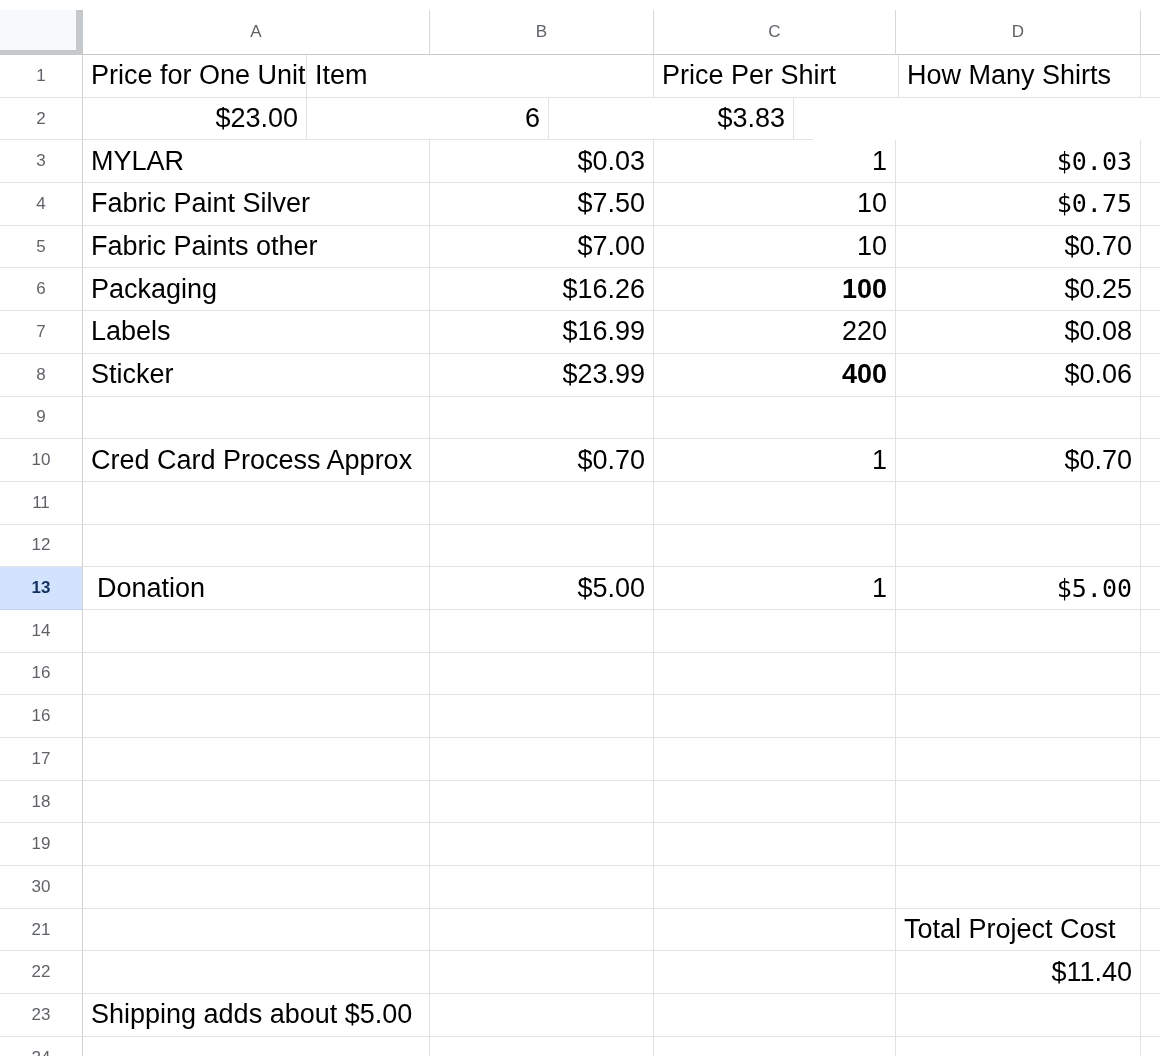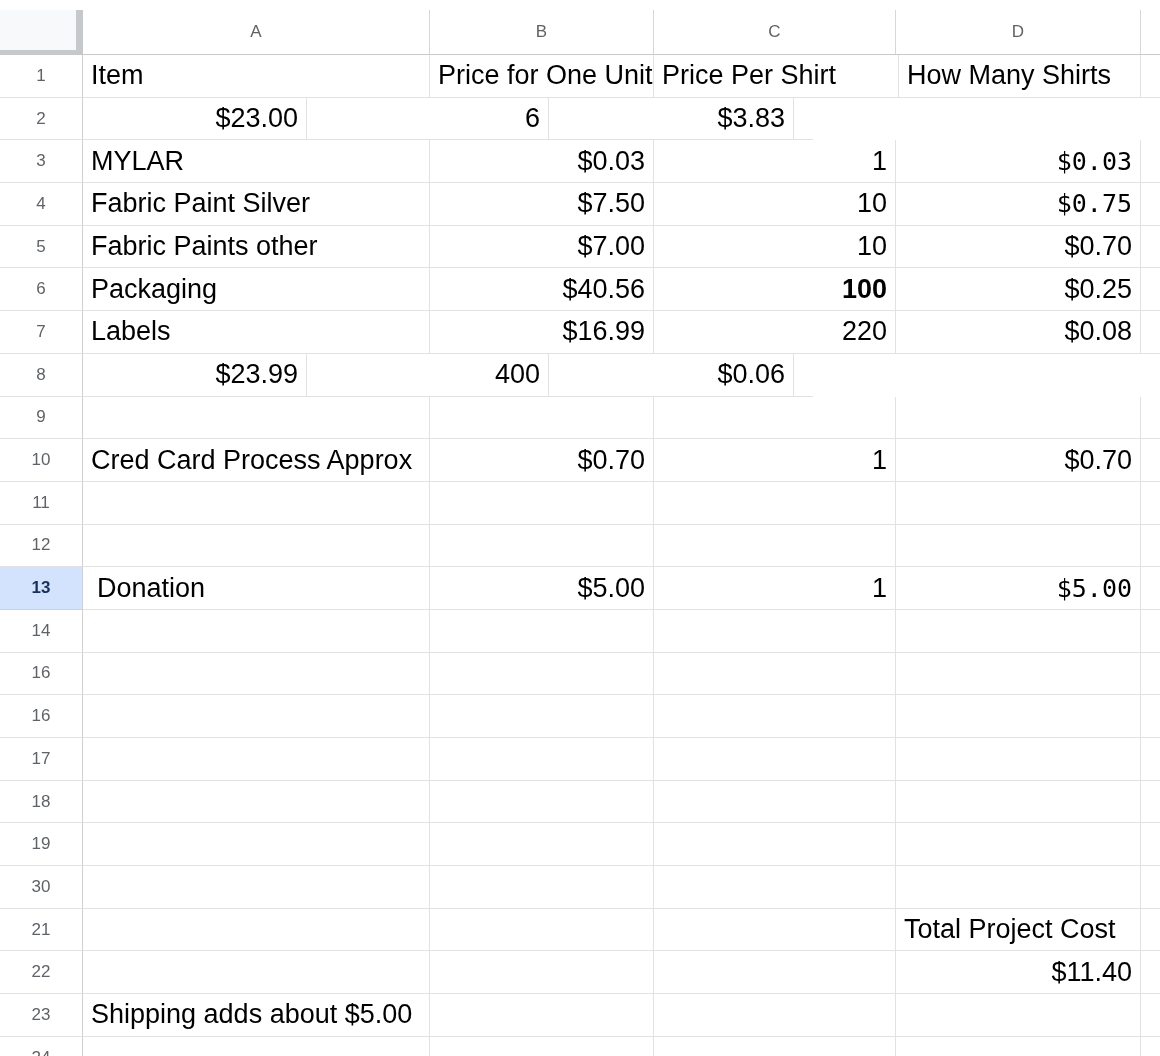--- a/index.html
+++ b/index.html
@@ -77,22 +77,22 @@
   <div class="colh" style="width: 347px;">A</div>
       <div class="colh" style="width: 224px;">B</div>
       <div class="colh" style="width: 242px;">C</div>
       <div class="colh" style="width: 245px;">D</div>
       <div class="colh" style="width: 19px;"></div>
     </div>
   <div id="rows">
 
   <div class="row">
         <div class="rownum">1</div>
+        <div class="cell left" style="width: 224px;">Price for One Unit</div>
         <div class="cell left" style="width: 347px;">Item</div>
-        <div class="cell left" style="width: 224px;">Price for One Unit</div>
         <div class="cell left" style="width: 245px;">Price Per Shirt</div>
         <div class="cell left" style="width: 242px;">How Many Shirts</div>
         <div class="cell right ecol" style="width: 19px;"></div>
       </div>
       <div class="row">
         <div class="rownum">2</div>
         <div class="cell right" style="width: 224px; text-align: center;">$23.00</div>
         <div class="cell right" style="width: 242px;">6</div>
         <div class="cell right" style="width: 245px;">$3.83</div>
         <div class="cell right ecol" style="width: 19px;"></div>
@@ -117,37 +117,38 @@
         <div class="rownum">5</div>
         <div class="cell left" style="width: 347px;">Fabric Paints other</div>
         <div class="cell right" style="width: 224px;">$7.00</div>
         <div class="cell right" style="width: 242px;">10</div>
         <div class="cell right" style="width: 245px;">$0.70</div>
         <div class="cell right ecol" style="width: 19px;"></div>
       </div>
       <div class="row">
         <div class="rownum">6</div>
         <div class="cell left" style="width: 347px;">Packaging</div>
-        <div class="cell right" style="width: 224px;">$40.56</div>
+        <div class="cell right" style="width: 224px;">$16.26</div>
         <div class="cell right" style="width: 242px; font-weight: bold;">100</div>
         <div class="cell right" style="width: 245px;">$0.25</div>
         <div class="cell right ecol" style="width: 19px;"></div>
       </div>
       <div class="row">
         <div class="rownum">7</div>
         <div class="cell left" style="width: 347px;">Labels</div>
         <div class="cell right" style="width: 224px;">$16.99</div>
         <div class="cell right" style="width: 242px; text-align: right;">220</div>
         <div class="cell right" style="width: 245px;">$0.08</div>
         <div class="cell right ecol" style="width: 19px;"></div>
       </div>
       <div class="row">
         <div class="rownum">8</div>
+        <div class="cell left" style="width: 347px;">Sticker</div>
         <div class="cell right" style="width: 224px;">$23.99</div>
-        <div class="cell right" style="width: 242px;">400</div>
+        <div class="cell right" style="width: 242px; font-weight: bold;">400</div>
         <div class="cell right" style="width: 245px;">$0.06</div>
         <div class="cell right ecol" style="width: 19px;"></div>
       </div>
       <div class="row">
         <div class="rownum">9</div>
         <div class="cell left" style="width: 347px;"></div>
         <div class="cell right" style="width: 224px;"></div>
         <div class="cell right" style="width: 242px;"></div>
         <div class="cell right" style="width: 245px;"></div>
         <div class="cell right ecol" style="width: 19px;"></div>

